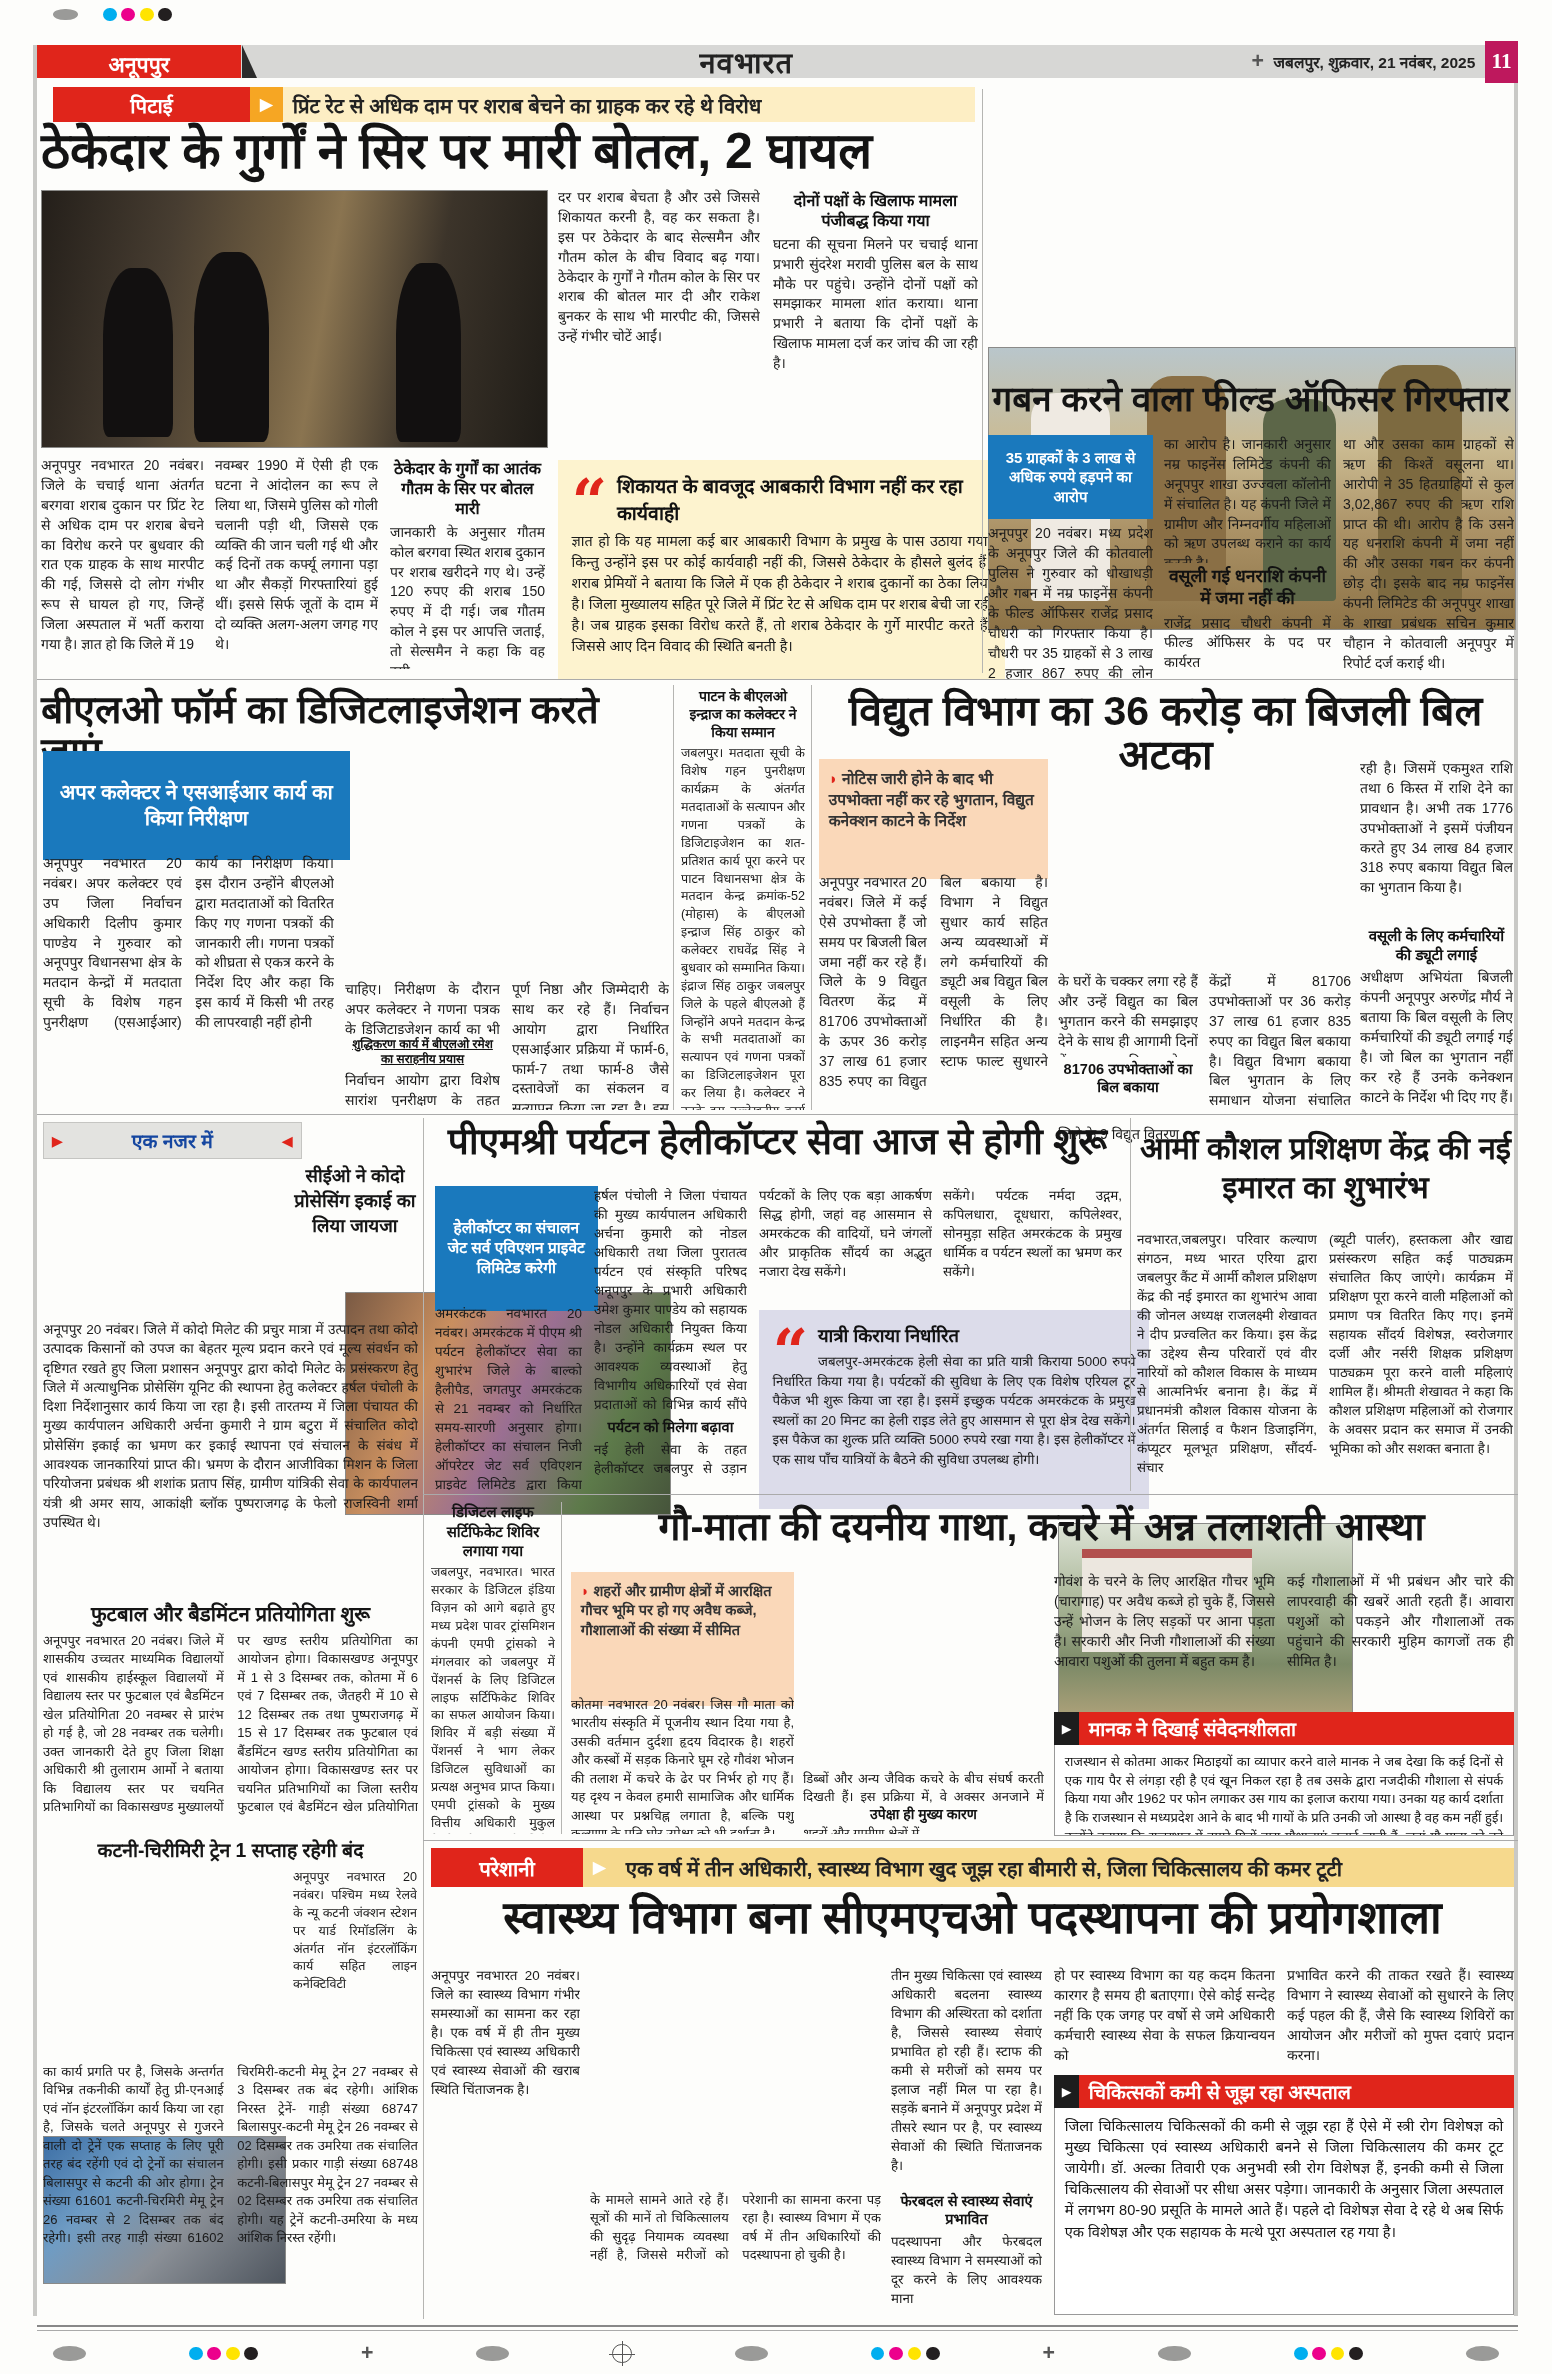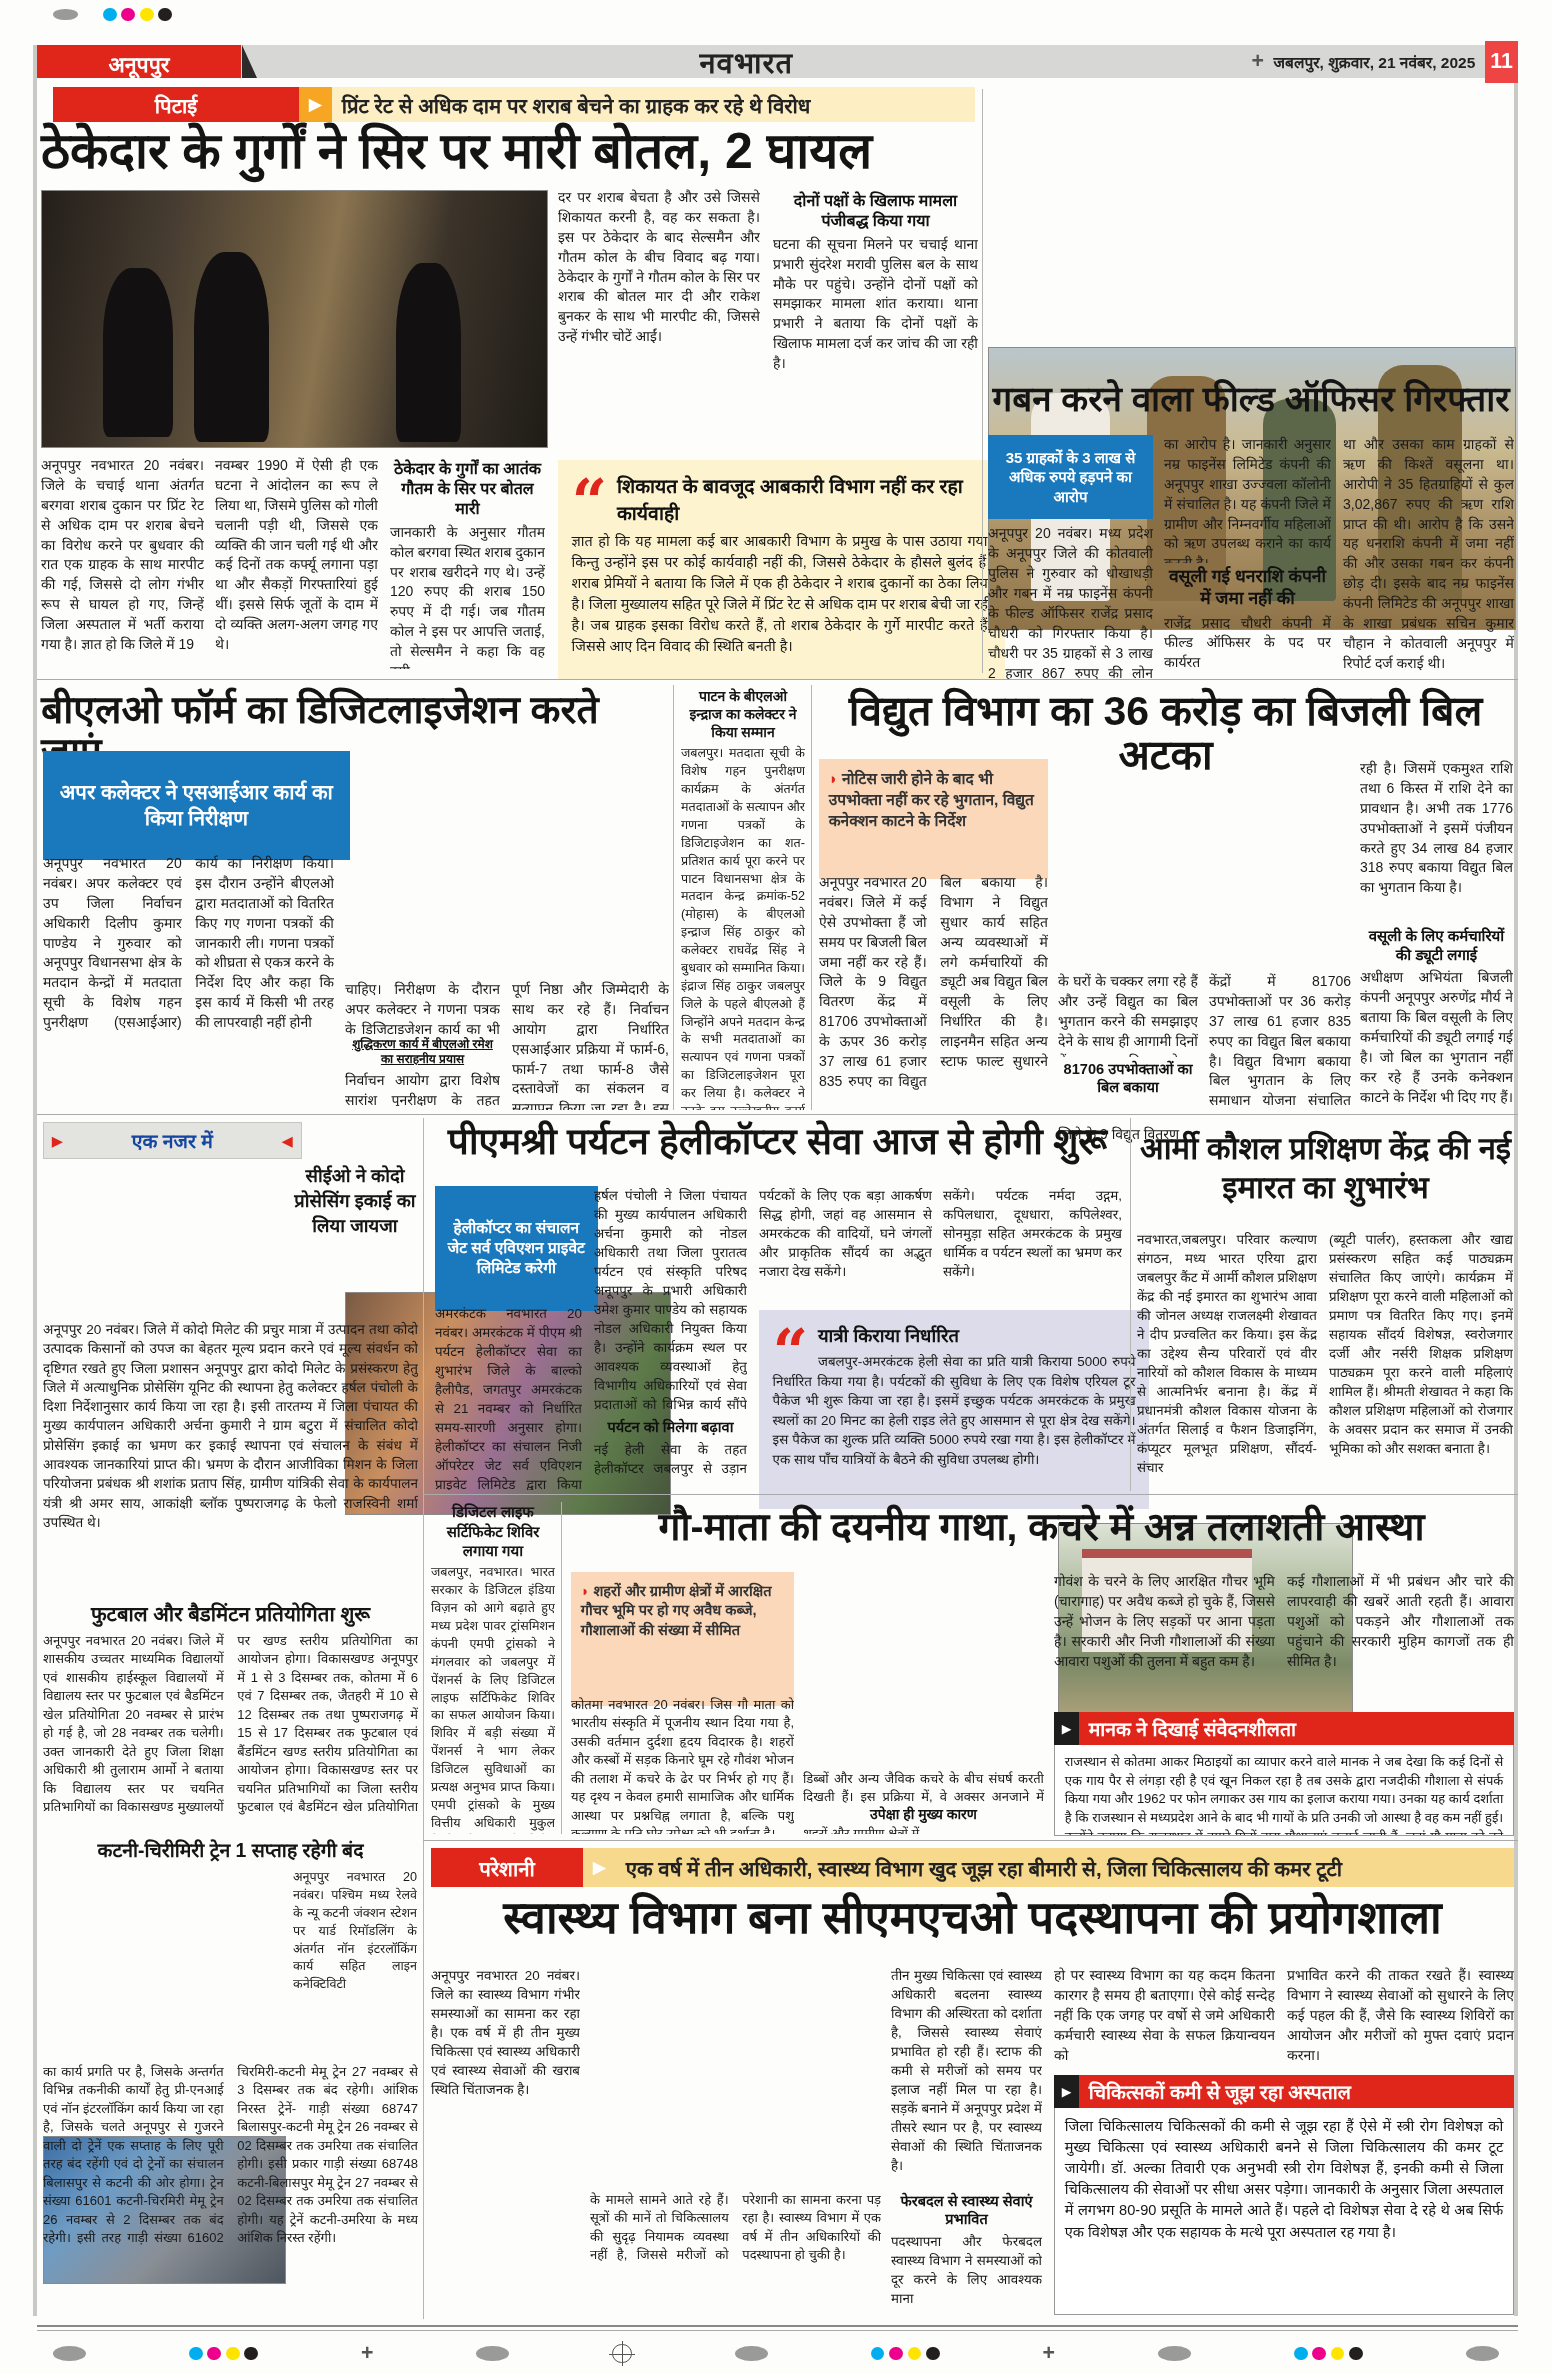--- a/index.html
+++ b/index.html
@@ -8,24 +8,24 @@
   .abs{position:absolute;}
   .edge{background:#c9c9c6;width:3.9px;}
   .hrule{background:#aaa;height:1px;}
   .vrule{background:#b5b5b2;width:1px;}
   
   .mast{background:#d7d7d5;display:flex;align-items:center;}
   .regionTab{background:#e0251b;color:#fff;font-weight:bold;font-size:21.3px;display:flex;align-items:flex-end;justify-content:center;height:100%;width:204px;position:relative;}
   .regionTab:after{content:"";position:absolute;right:-15.5px;top:0;border-top:33px solid transparent;border-left:15.5px solid #2b2b2b;}
   .mastTitle{flex:1;text-align:center;font-weight:800;font-size:29px;letter-spacing:1px;color:#222;}
   .mastRight{display:flex;align-items:center;gap:9.7px;font-weight:bold;font-size:15.5px;color:#222;padding-right:0;}
-  .pageNum{background:#ef4444;color:#fff;font-weight:800;font-size:21.3px;width:33px;height:42px;display:flex;align-items:center;justify-content:center;}
+  .pageNum{background:#be185d;color:#fff;font-weight:800;font-size:21.3px;width:33px;height:42px;display:flex;align-items:center;justify-content:center;font-family:Liberation Serif, serif;}
   
   .kick{display:flex;align-items:stretch;height:35px;}
-  .kickLabel{background:#e0251b;color:#fff;font-weight:bold;font-size:20.4px;display:flex;align-items:center;justify-content:center;width:246px;}
+  .kickLabel{background:#e0251b;color:#fff;font-weight:bold;font-size:20.4px;display:flex;align-items:center;justify-content:center;width:197px;}
   .kickArrow{width:33px;background:#f6a623;display:flex;align-items:center;justify-content:center;color:#fff;font-size:17.5px;}
   .kickText{background:#fdeec4;flex:1;display:flex;align-items:center;padding-left:9.7px;font-weight:bold;font-size:20.4px;color:#222;}
   .kickText.yellow{background:#f6d98d;}
   
   .hl{font-weight:800;color:#141414;line-height:1.08;text-align:center;}
   .hl.left{text-align:left;}
   
   .col{font-size:14px;line-height:1.42;text-align:justify;overflow:hidden;color:#1a1a1a;}
   .sub{font-weight:bold;text-align:center;font-size:16px;line-height:1.25;margin:2.9px 0 3.9px 0;color:#111;}
   .cols2{column-count:2;column-gap:13.6px;}

